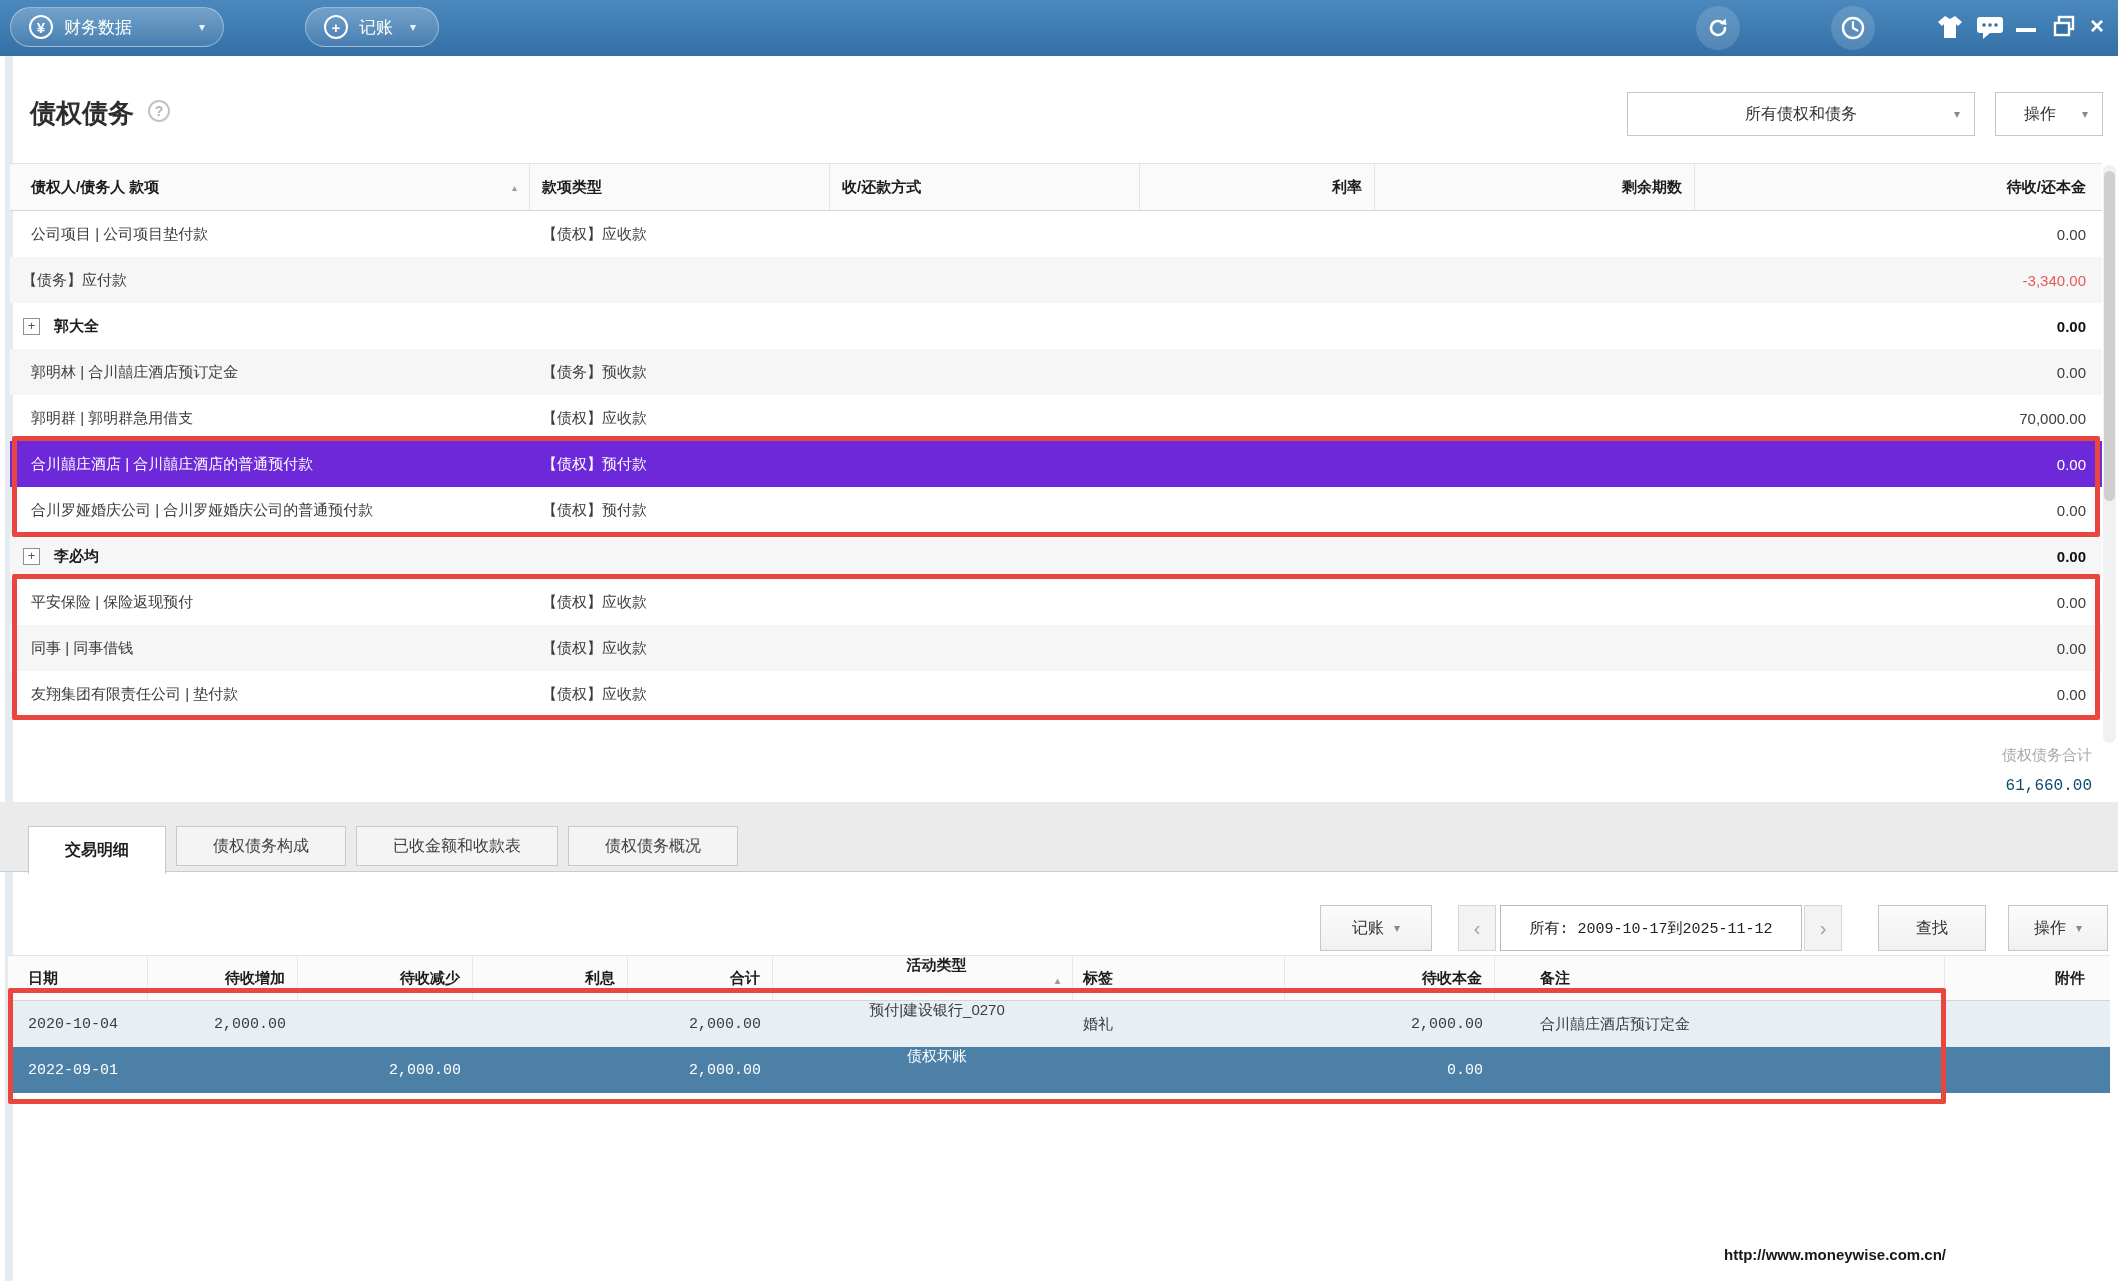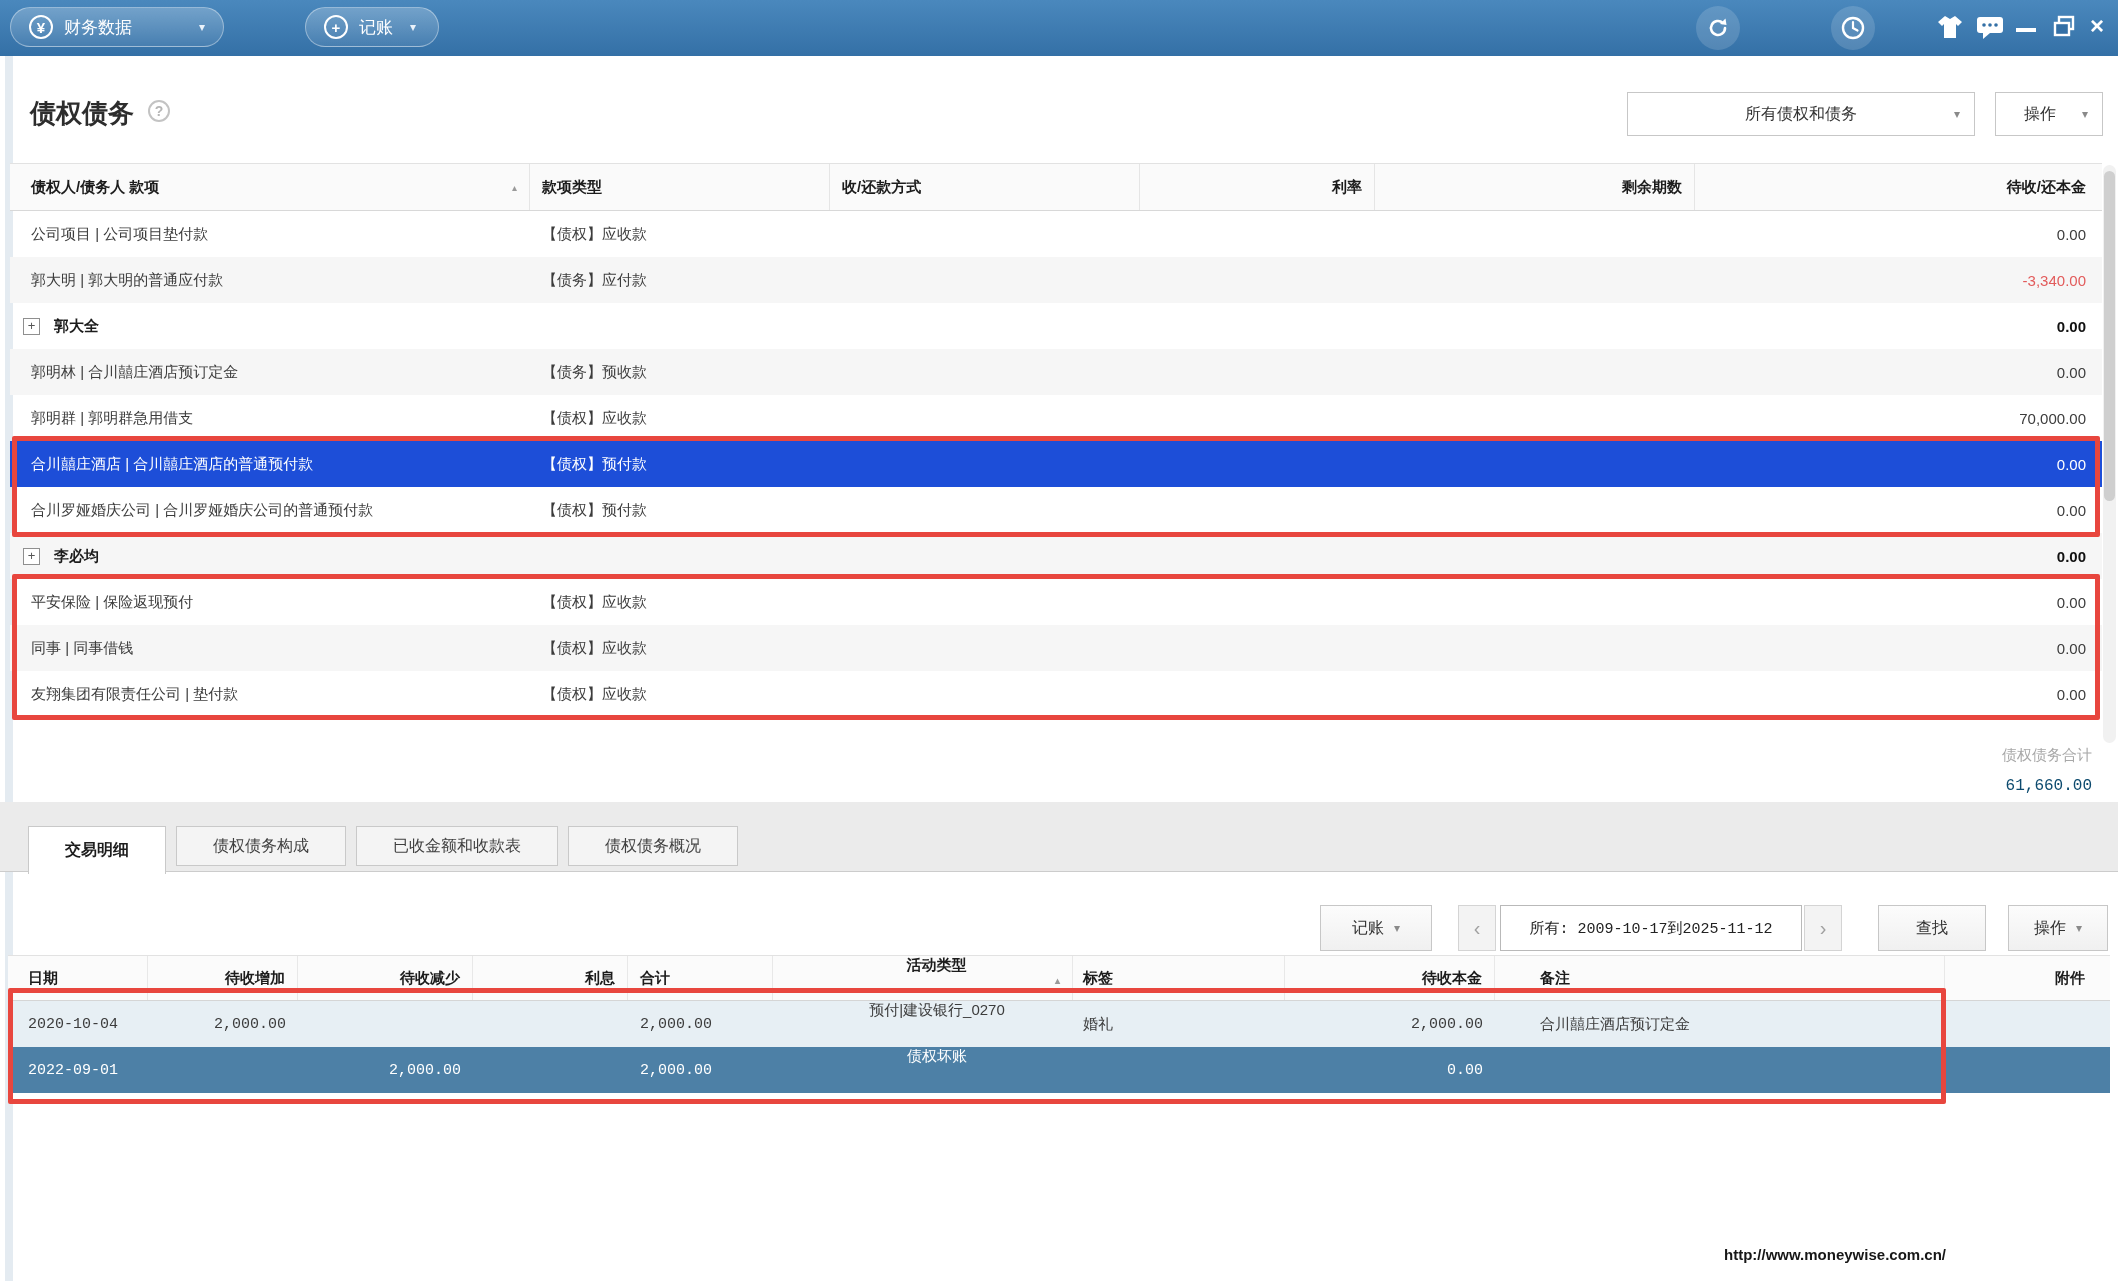--- a/index.html
+++ b/index.html
@@ -36,21 +36,21 @@
   .dhead .cell:last-child{border-right:none;}
   .cell{display:flex;align-items:center;padding:0 12px;box-sizing:border-box;overflow:hidden;white-space:nowrap;}
   .c-name{width:520px;padding-left:21px;align-items:center;}
   .c-type{width:300px;}
   .c-method{width:310px;}
   .c-rate{width:235px;justify-content:flex-end;}
   .c-periods{width:320px;justify-content:flex-end;}
   .c-amount{flex:1;justify-content:flex-end;padding-right:16px;}
   .drow{display:flex;height:46px;cursor:pointer;}
   .drow.alt{background:#f6f6f6;}
-  .drow.selected{background:#1d4ed8;color:#fff;}
+  .drow.selected{background:#6d28d9;color:#fff;}
   .drow.group .gname{font-weight:bold;color:#1c1c1c;margin-left:14px;}
   .drow.group .c-amount{font-weight:bold;color:#111;}
   .plusbox{width:15px;height:15px;border:1px solid #8f8f8f;background:#fff;color:#555;font-size:13px;
         line-height:13px;text-align:center;flex:0 0 auto;margin-left:-8px;}
   .neg{color:#e25b5b;}
   .sort{font-size:10px;color:#9a9a9a;margin-left:auto;}
   .sort2{font-size:10px;color:#9a9a9a;margin-left:auto;}
   
   .vscroll{position:absolute;right:2px;top:165px;width:13px;height:578px;background:#f1f1f1;border-radius:7px;}
   .vthumb{position:absolute;left:1px;top:6px;width:11px;height:330px;background:#cfcfcf;border-radius:6px;}
@@ -81,21 +81,21 @@
         border-bottom:1px solid #d5d5d5;font-weight:bold;color:#1c1c1c;box-sizing:border-box;font-family:Liberation Serif, serif;}
   .thead .cell{border-right:1px solid #e8e8e8;}
   .thead .cell:last-child{border-right:none;}
   .trow{display:flex;height:46px;cursor:pointer;}
   .trow.first{background:#e7eff4;}
   .trow.selected{background:#4d80a6;color:#fff;}
   .t-date{width:140px;padding-left:20px;}
   .t-inc{width:150px;justify-content:flex-end;}
   .t-dec{width:175px;justify-content:flex-end;}
   .t-int{width:155px;justify-content:flex-end;}
-  .t-tot{width:145px;justify-content:flex-start;}
+  .t-tot{width:145px;justify-content:flex-end;}
   .t-act{width:300px;padding-left:40px;flex-direction:column;}
   .t-tag{width:212px;padding-left:10px;}
   .t-prin{width:210px;justify-content:flex-end;}
   .t-rem{width:450px;padding-left:45px;}
   .t-att{flex:1;justify-content:flex-end;padding-right:25px;}
   .mono{font-family:"Liberation Mono","DejaVu Sans Mono",monospace;}
   
   .redrect{position:absolute;border:5px solid #e8463e;box-sizing:border-box;z-index:6;pointer-events:none;border-radius:2px;}
   
   .left-strip{position:absolute;left:5px;top:56px;width:8px;height:1225px;background:#e4ebf1;}
@@ -198,21 +198,20 @@
     <div>
         <div class="drow">
           <div class="cell c-name">公司项目 | 公司项目垫付款</div>
           <div class="cell c-type">【债权】应收款</div>
           <div class="cell c-method"></div>
           <div class="cell c-rate"></div>
           <div class="cell c-periods"></div>
           <div class="cell c-amount">0.00</div>
         </div>
         <div class="drow alt">
-          <div class="cell c-name">郭大明 | 郭大明的普通应付款</div>
           <div class="cell c-type">【债务】应付款</div>
           <div class="cell c-method"></div>
           <div class="cell c-rate"></div>
           <div class="cell c-periods"></div>
           <div class="cell c-amount neg">-3,340.00</div>
         </div>
         <div class="drow group">
           <div class="cell c-name">
             <span class="plusbox">+</span>
             <span class="gname">郭大全</span>

